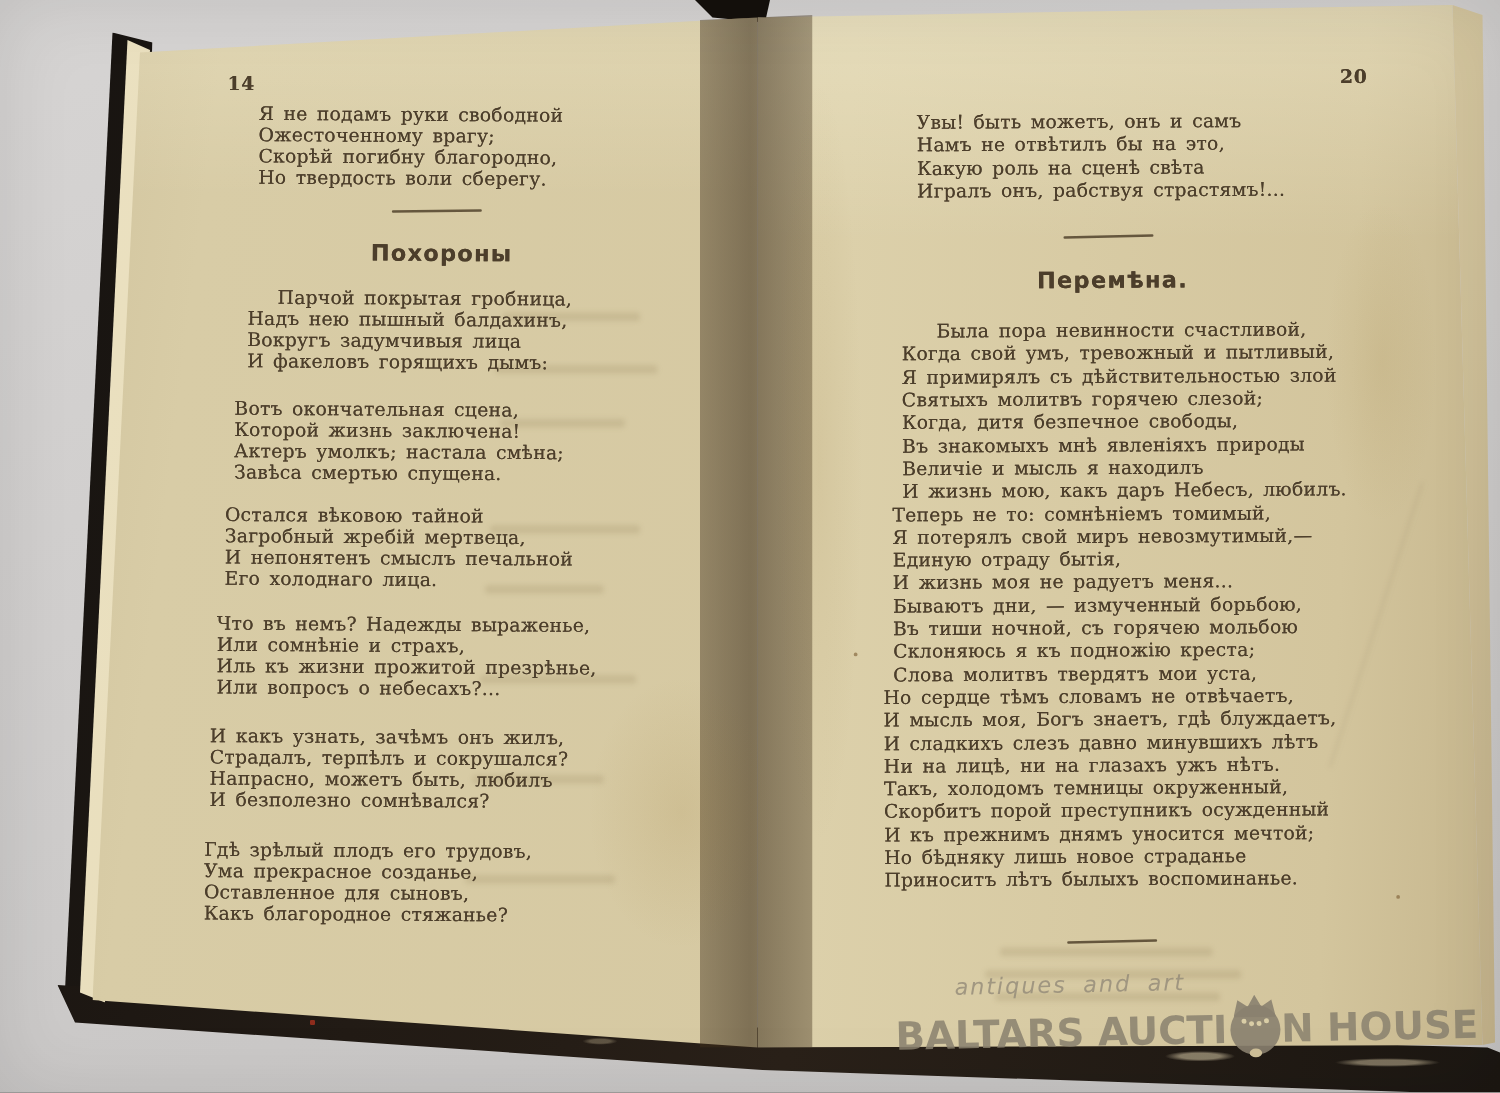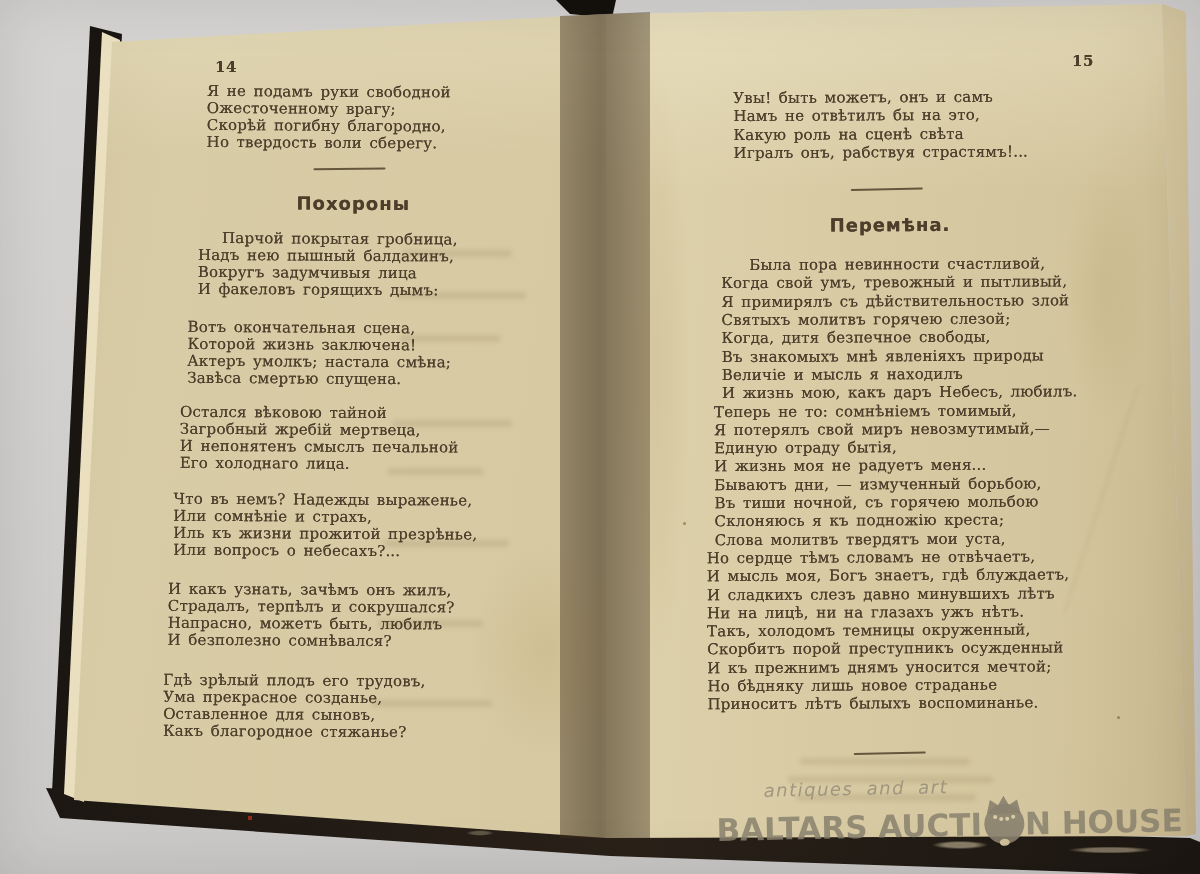--- a/index.html
+++ b/index.html
@@ -98,22 +98,22 @@
   <div class="ghost" style="left:400px;top:335px;width:100px;"></div>
   <div class="ghost" style="left:392px;top:420px;width:120px;"></div>
   <div class="ghost" style="left:388px;top:468px;width:95px;"></div>
   <div class="ghost" style="left:384px;top:540px;width:125px;"></div>
   <div class="ghost" style="left:378px;top:620px;width:105px;"></div>
   <div class="ghost" style="left:372px;top:700px;width:120px;"></div>
   <div class="ghost" style="left:800px;top:758px;width:170px;"></div>
   <div class="ghost" style="left:788px;top:776px;width:205px;"></div>
   <div class="ghost" style="left:796px;top:794px;width:180px;"></div>
 
-  <div class="pn ink" style="left:182px;top:58px;margin-left:33px;">14</div>
-  <div class="pn ink" style="left:1072px;top:52px;">15</div>
+  <div class="pn ink" style="left:182px;top:58px;">14</div>
+  <div class="pn ink" style="left:1072px;top:52px;">20</div>
 
   <div class="ltext ink">
     <div class="stanza" style="padding-left:40px;">
       <div class="ln">Я не подамъ руки свободной</div>
       <div class="ln">Ожесточенному врагу;</div>
       <div class="ln">Скорѣй погибну благородно,</div>
       <div class="ln">Но твердость воли сберегу.</div>
     </div>
     <div class="rule" style="margin:16px 0 0 147px;"></div>
     <h2 class="ptitle ink" style="margin-top:24px;transform:translateX(-28px);">Похороны</h2>

